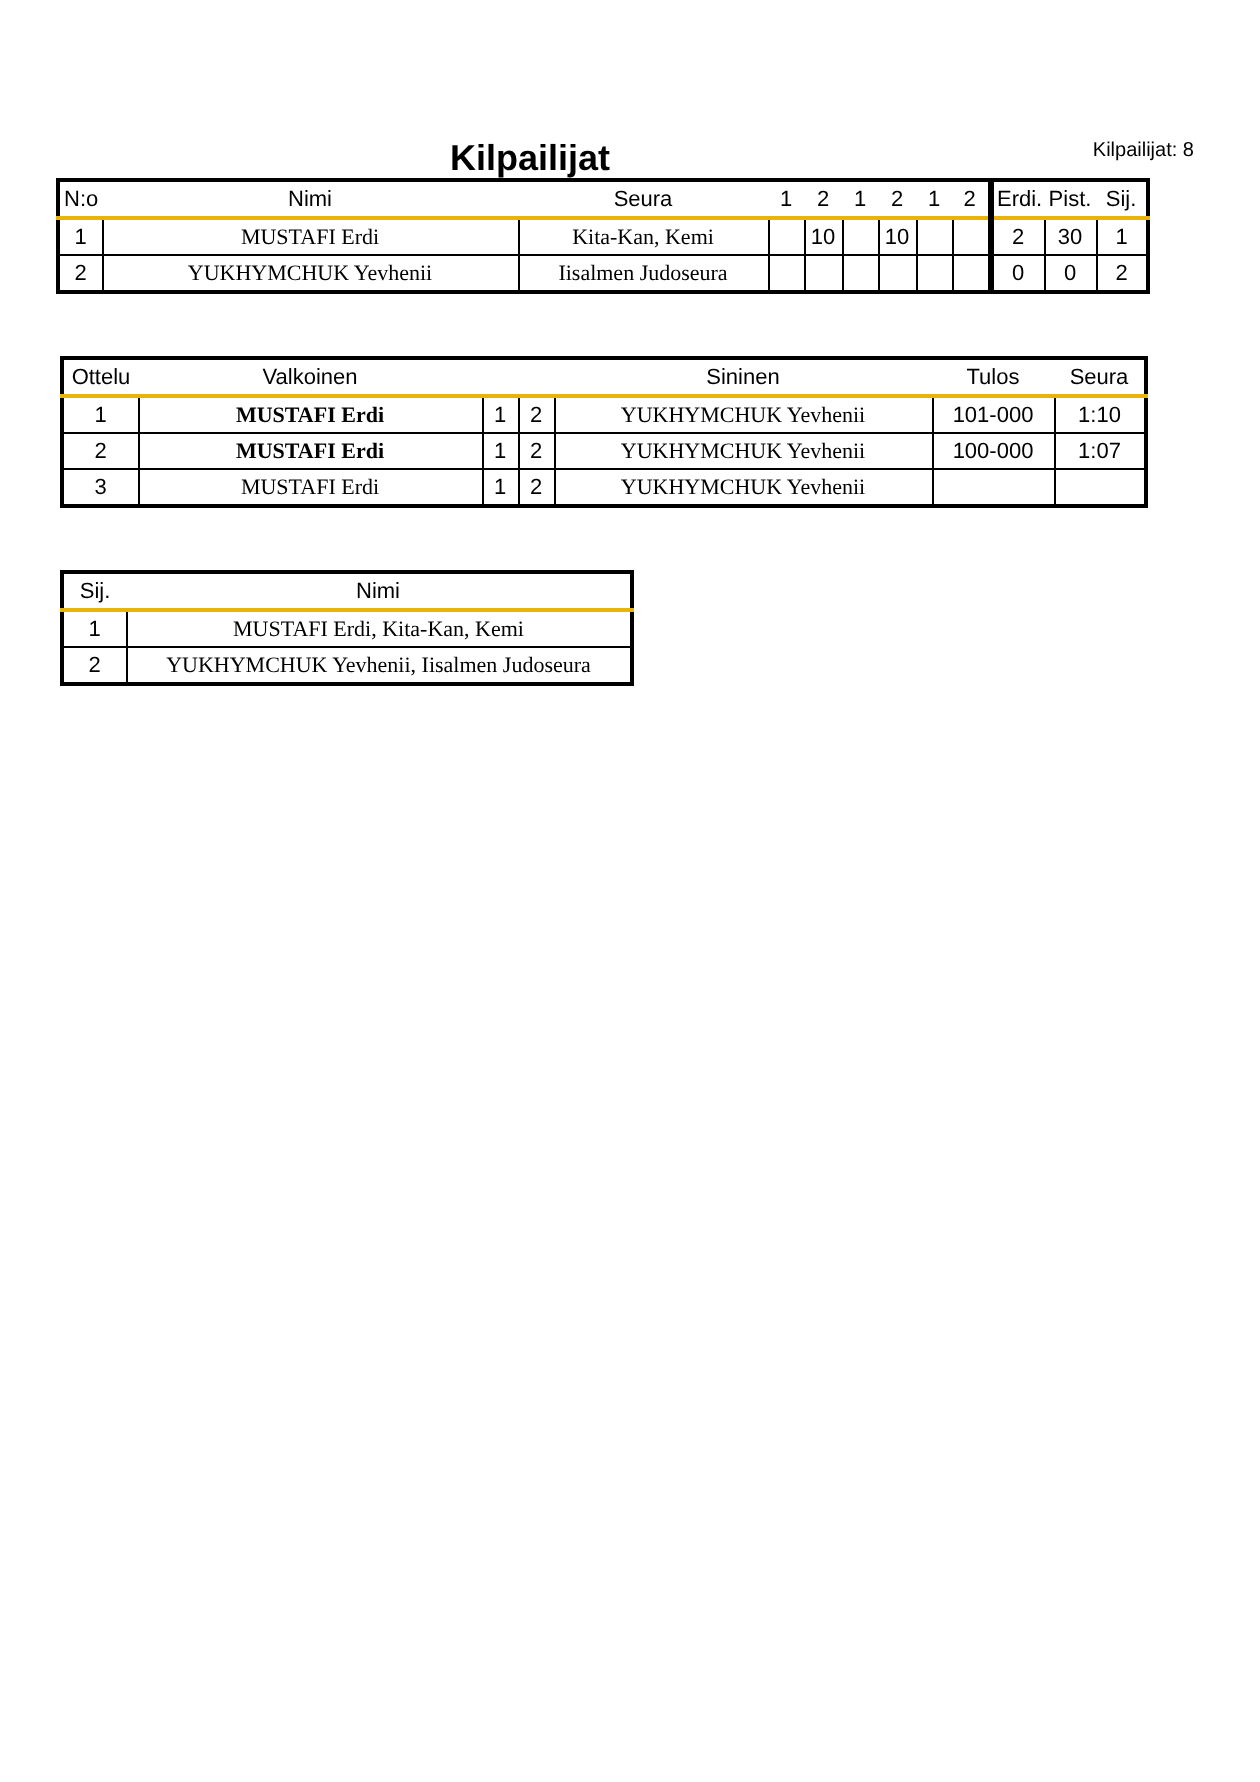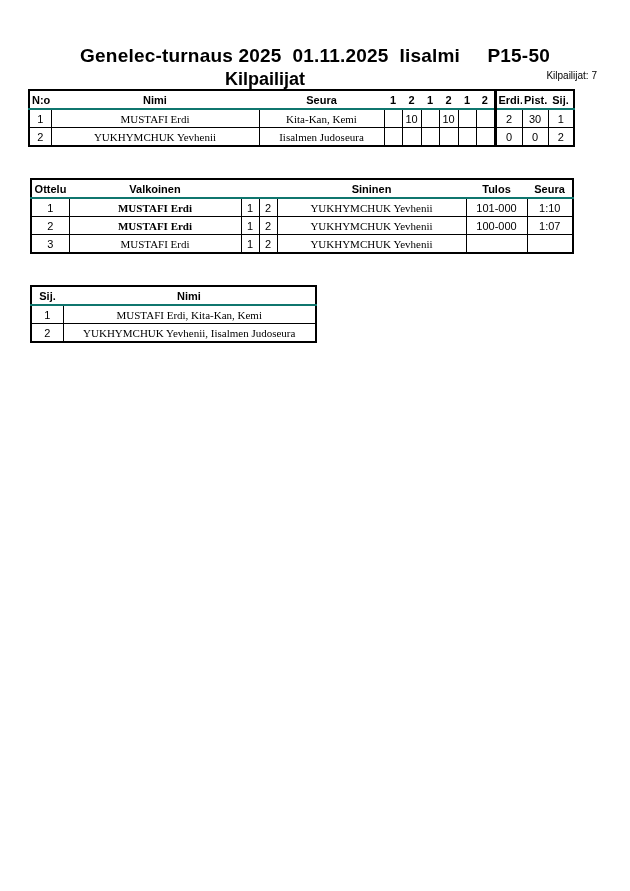--- a/index.html
+++ b/index.html
@@ -66,42 +66,41 @@
     height: 17px;
     padding: 0 2px;
     font-size: 11px;
     font-weight: normal;
     text-align: center;
     vertical-align: middle;
     overflow: hidden;
     white-space: nowrap;
   }
   table.doc-table thead th {
-    font-weight: bold;
+    font-weight: normal;
     border: none;
-    border-bottom: 2px solid #0f766e;
+    border-bottom: 2px solid #eab308;
   }
   table.doc-table tbody td {
     border: 1px solid #000;
   }
   .name-cell { text-align: left; padding-left: 6px; font-family: Liberation Serif, serif; }
   .grp-first { border-left: 3px solid #000 !important; }
 
   .t1 { left: 28px;  top: 89px;  width: 547px; }
   .t2 { left: 30px;  top: 178px; width: 542px; }
   .t3 { left: 30px;  top: 285px; width: 285px; }
 </style>
 </head>
 <body>
 
 <div class="page">
 
-  <div class="title">Genelec-turnaus 2025  01.11.2025  Iisalmi     P15-50</div>
   <div class="subtitle">Kilpailijat</div>
-  <div class="count-label">Kilpailijat: 7</div>
+  <div class="count-label">Kilpailijat: 8</div>
 
   <table class="doc-table t1">
     <colgroup>
       <col style="width:22px">
         <col style="width:208px">
         <col style="width:125px">
       <col style="width:18px">
         <col style="width:19px">
         <col style="width:18px">
       <col style="width:19px">

